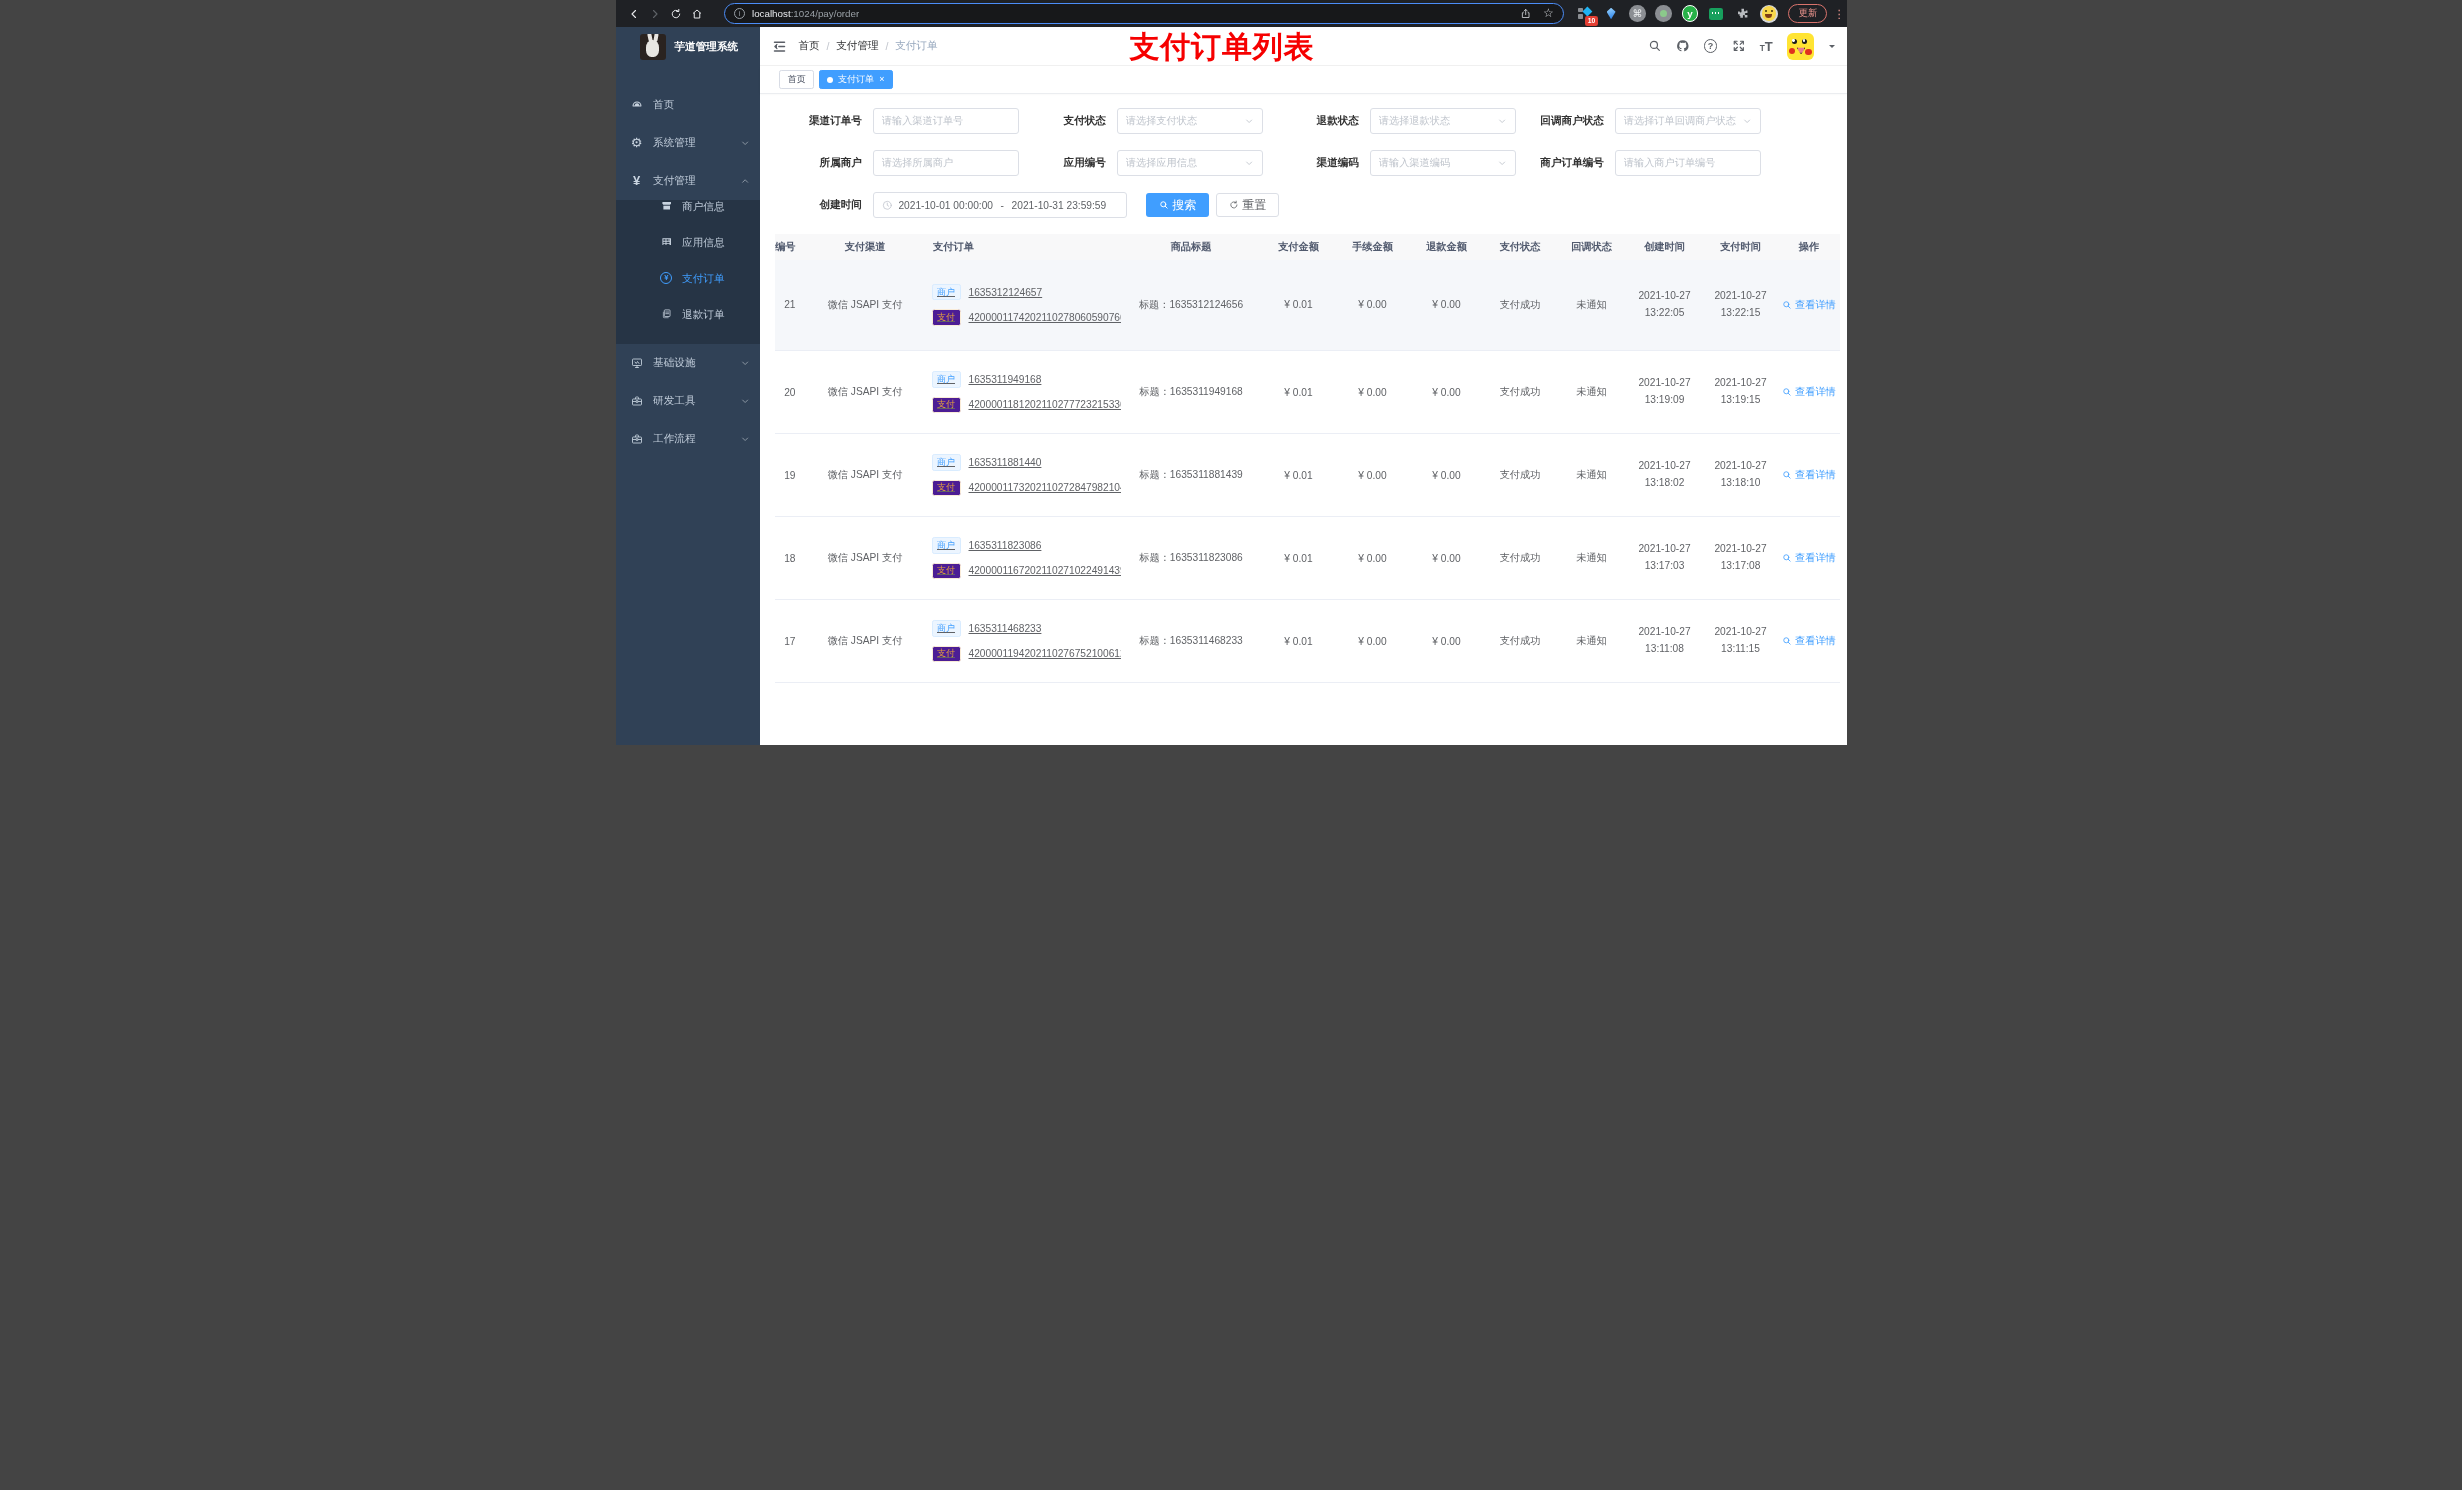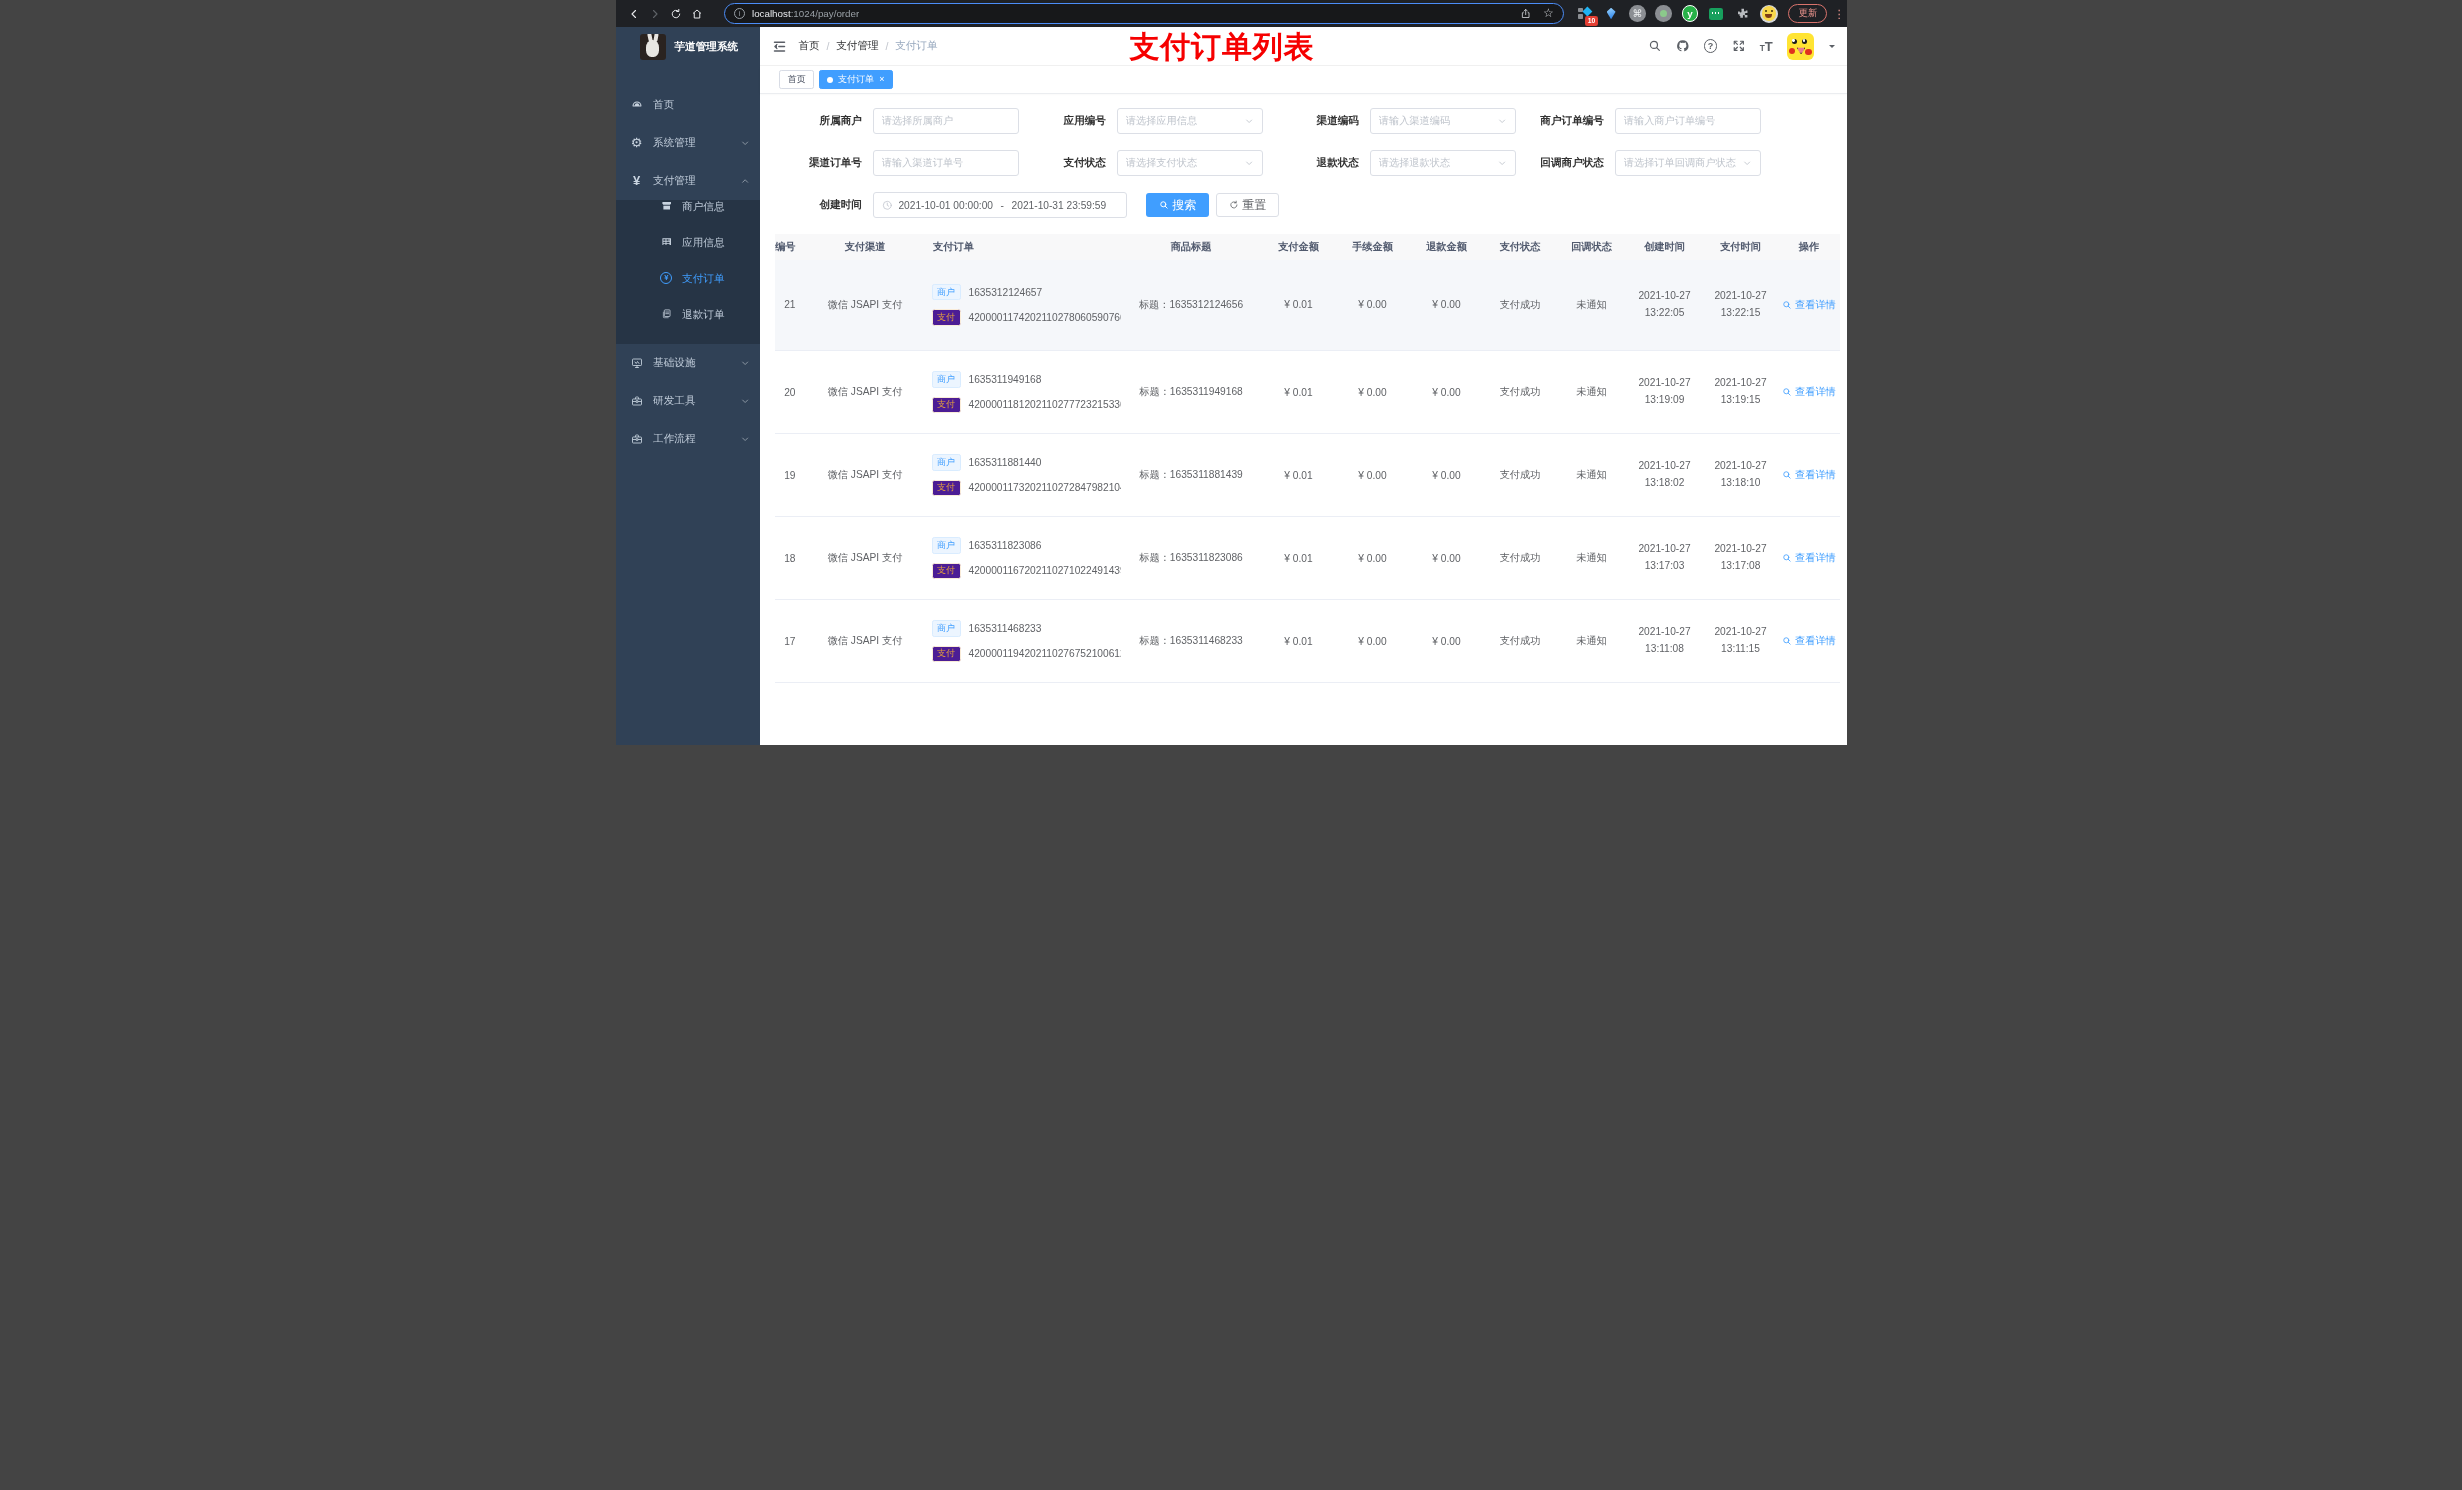--- a/index.html
+++ b/index.html
@@ -127,21 +127,21 @@
 
 
 table.grid { width:1065px; border-collapse:collapse; table-layout:fixed; margin-top:12px; font-size:10.2px; color:#606266; }
 .grid th { background:#f8f8f9; height:26px; font-size:10.2px; font-weight:600; color:#515a6e; text-align:center; white-space:nowrap; overflow:hidden; padding:0; }
 .grid th.al-r, .grid td.al-r { text-align:right; padding-right:12px; }
 .grid td { border-bottom:0.8px solid #ebeef5; text-align:center; vertical-align:middle; white-space:nowrap; overflow:hidden; }
 .grid tr.r1 { background:#f5f7fa; }
 .grid tr.body-row { height:83px; }
 .grid tr.r1 { height:91px; }
 .order-cell { text-align:left !important; padding-left:9px !important; }
-.order-line { display:flex; align-items:center; }
+.order-line { display:flex; align-items:center;text-decoration:underline; }
 .order-line + .order-line { margin-top:9px; }
 .otag { font-size:9px; line-height:13px; padding:0.8px 4.5px; border-radius:2.3px; flex:none; }
 .otag-m { background:#ecf5ff; border:0.8px solid #d9ecff; color:#409eff; }
 .otag-p { background:#4c1d95; border:0.8px solid #faecd8; color:#e6a23c; }
 .onum { margin-left:8px; color:#606266; }
 .dt { line-height:16.7px; }
 .action-link { color:#409eff; cursor:pointer; display:inline-flex; align-items:center; }
 .action-link svg { width:9.8px; height:9.8px; margin-right:3px; }
 </style>
 </head>
@@ -415,20 +415,54 @@
         <span class="tag active">
             <span class="tag-dot"></span>
             <span>支付订单</span>
             <span class="tag-close">×</span>
           </span>
       </div>
 
       <div class="content">
 
         <div class="filter-row">
+          <span class="f-label w1">渠道订单号</span>
+          <div class="control">
+              <span class="ph">请输入渠道订单号</span>
+            </div>
+          <span class="f-label w2">支付状态</span>
+          <div class="control">
+              <span class="ph">请选择支付状态</span>
+              <span class="chev">
+                <svg viewBox="0 0 12 12" fill="none" stroke="currentColor" stroke-width="1.3">
+                  <path d="M2 4l4 4 4-4"></path>
+                </svg>
+              </span>
+            </div>
+          <span class="f-label w3">退款状态</span>
+          <div class="control">
+              <span class="ph">请选择退款状态</span>
+              <span class="chev">
+                <svg viewBox="0 0 12 12" fill="none" stroke="currentColor" stroke-width="1.3">
+                  <path d="M2 4l4 4 4-4"></path>
+                </svg>
+              </span>
+            </div>
+          <span class="f-label w4">回调商户状态</span>
+          <div class="control">
+              <span class="ph">请选择订单回调商户状态</span>
+              <span class="chev">
+                <svg viewBox="0 0 12 12" fill="none" stroke="currentColor" stroke-width="1.3">
+                  <path d="M2 4l4 4 4-4"></path>
+                </svg>
+              </span>
+            </div>
+        </div>
+
+        <div class="filter-row">
           <span class="f-label w1">所属商户</span>
           <div class="control">
               <span class="ph">请选择所属商户</span>
             </div>
           <span class="f-label w2">应用编号</span>
           <div class="control">
               <span class="ph">请选择应用信息</span>
               <span class="chev">
                 <svg viewBox="0 0 12 12" fill="none" stroke="currentColor" stroke-width="1.3">
                   <path d="M2 4l4 4 4-4"></path>
@@ -440,54 +474,20 @@
               <span class="ph">请输入渠道编码</span>
               <span class="chev">
                 <svg viewBox="0 0 12 12" fill="none" stroke="currentColor" stroke-width="1.3">
                   <path d="M2 4l4 4 4-4"></path>
                 </svg>
               </span>
             </div>
           <span class="f-label w4">商户订单编号</span>
           <div class="control">
               <span class="ph">请输入商户订单编号</span>
-            </div>
-        </div>
-
-        <div class="filter-row">
-          <span class="f-label w1">渠道订单号</span>
-          <div class="control">
-              <span class="ph">请输入渠道订单号</span>
-            </div>
-          <span class="f-label w2">支付状态</span>
-          <div class="control">
-              <span class="ph">请选择支付状态</span>
-              <span class="chev">
-                <svg viewBox="0 0 12 12" fill="none" stroke="currentColor" stroke-width="1.3">
-                  <path d="M2 4l4 4 4-4"></path>
-                </svg>
-              </span>
-            </div>
-          <span class="f-label w3">退款状态</span>
-          <div class="control">
-              <span class="ph">请选择退款状态</span>
-              <span class="chev">
-                <svg viewBox="0 0 12 12" fill="none" stroke="currentColor" stroke-width="1.3">
-                  <path d="M2 4l4 4 4-4"></path>
-                </svg>
-              </span>
-            </div>
-          <span class="f-label w4">回调商户状态</span>
-          <div class="control">
-              <span class="ph">请选择订单回调商户状态</span>
-              <span class="chev">
-                <svg viewBox="0 0 12 12" fill="none" stroke="currentColor" stroke-width="1.3">
-                  <path d="M2 4l4 4 4-4"></path>
-                </svg>
-              </span>
             </div>
         </div>
 
         <div class="filter-row">
           <span class="f-label w1">创建时间</span>
           <div class="control date-control">
             <span class="clock">
                 <svg viewBox="0 0 24 24" fill="none" stroke="currentColor" stroke-width="1.8" stroke-linecap="round">
                   <circle cx="12" cy="12" r="9"></circle>
                   <path d="M12 7v5l3 2"></path>

